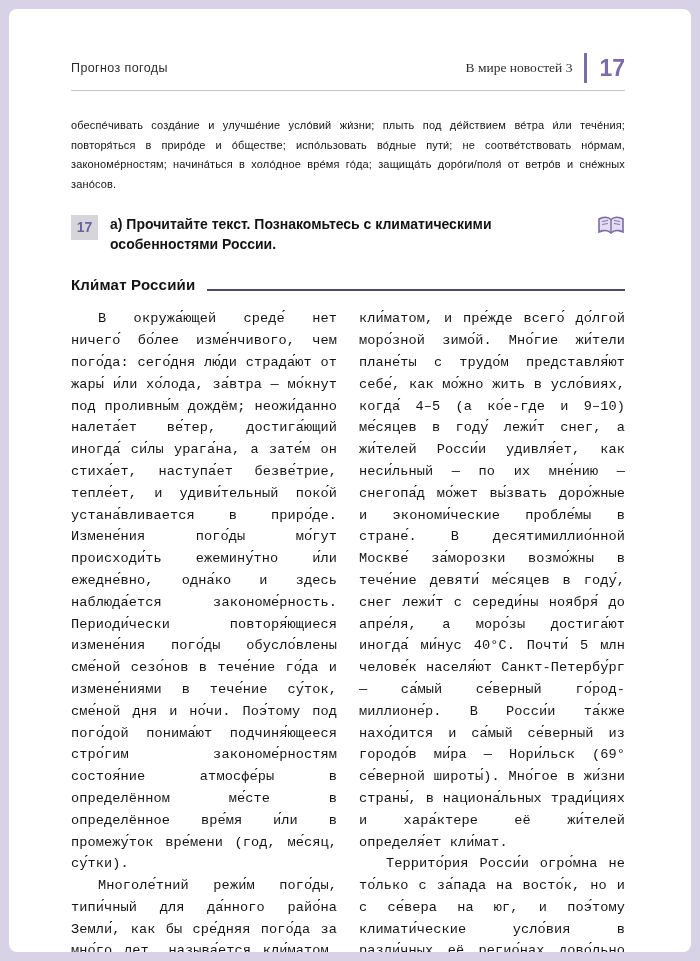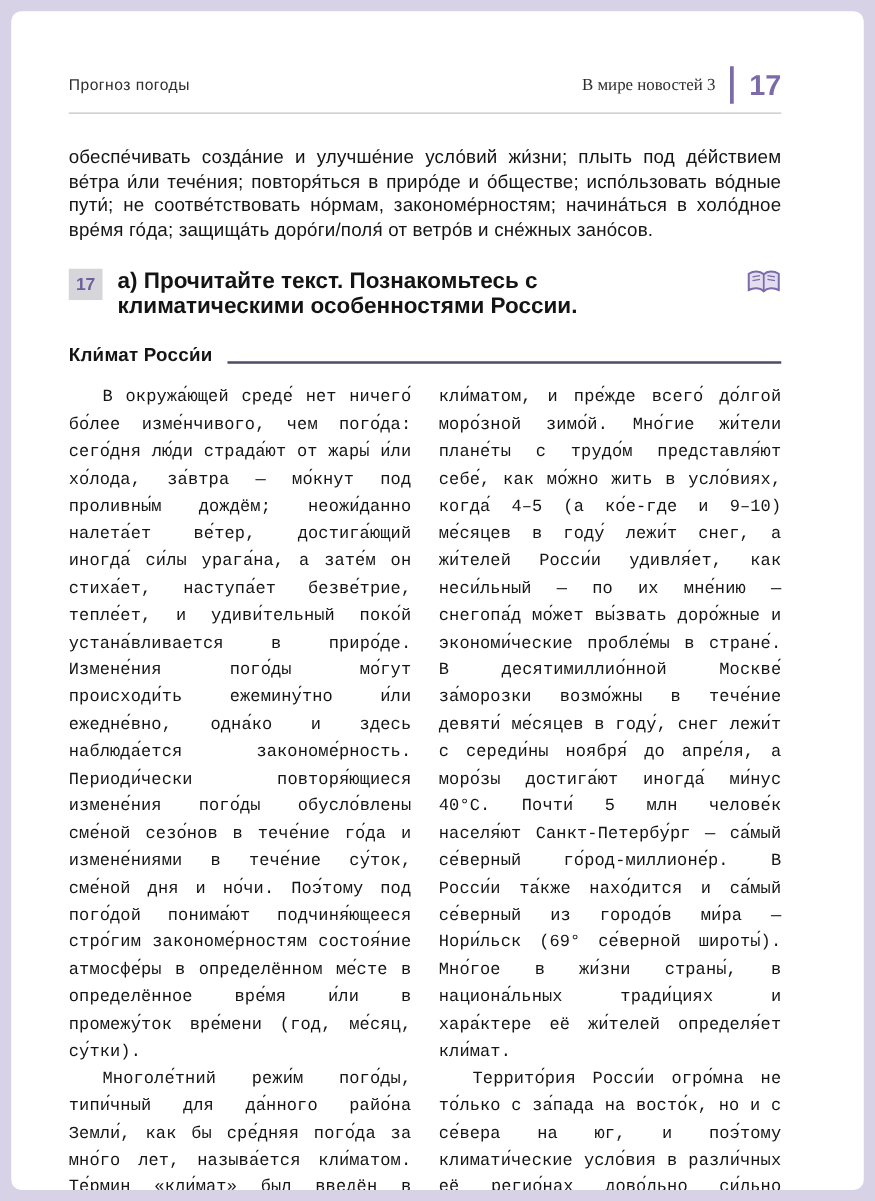--- a/index.html
+++ b/index.html
@@ -10,21 +10,21 @@
     color:#141414;
     position:relative;
     overflow:hidden;
   }
   .page{
     position:absolute;
     inset:9px;
     background:#ffffff;
     border-radius:8px;
     box-sizing:border-box;
-    padding:44px 66px 30px 46px;
+    padding:44px 66px 30px 62px;
     overflow:hidden;
   }
   
   .header{
     display:flex;
     justify-content:space-between;
     align-items:center;
   }
   .header-left{
     font-size:12.5px;
@@ -50,21 +50,21 @@
     font-weight:bold;
     color:#7b6ba8;
   }
   .header-rule{
     border-bottom:1px solid #c4c4c4;
     margin-top:7px;
   }
   
   .intro{
     margin-top:25px;
-    font-size:15px;
+    font-size:11px;
     line-height:19.6px;
     text-align:justify;
     letter-spacing:.15px;
   }
   
   .exercise{
     display:flex;
     align-items:flex-start;
     gap:12px;
     margin-top:21px;
@@ -75,21 +75,21 @@
     background:#d6d5d9;
     color:#6d5fa0;
     font-weight:bold;
     font-size:14px;
     text-align:center;
     line-height:25px;
   }
   .ex-text{
     flex:1;
     font-weight:bold;
-    font-size:18px;
+    font-size:14px;
     line-height:19.5px;
     padding-right:6px;
   }
   .ex-icon{
     flex:none;
     margin-top:1px;
   }
   
   .section-heading{
     display:flex;
@@ -150,21 +150,21 @@
         <line x1="14" y1="3.5" x2="14" y2="17" stroke="#7b6ba8" stroke-width="1.4"></line>
         <line x1="5" y1="5.5" x2="11" y2="4.5" stroke="#7b6ba8" stroke-width="0.9"></line>
         <line x1="5" y1="8.5" x2="11" y2="7.5" stroke="#7b6ba8" stroke-width="0.9"></line>
         <line x1="17" y1="4.5" x2="23" y2="5.5" stroke="#7b6ba8" stroke-width="0.9"></line>
         <line x1="17" y1="7.5" x2="23" y2="8.5" stroke="#7b6ba8" stroke-width="0.9"></line>
       </svg>
     </div>
   </div>
 
   <div class="section-heading">
-    <span class="sec-title">Кли́мат Росси́и</span>
+    <span class="sec-title">Кли́мат России́и</span>
     <span class="sec-rule"></span>
   </div>
 
   <div class="cols">
     <div class="col">
       <p class="indent">В окружа́ющей среде́ нет ничего́ бо́лее изме́нчивого, чем пого́да: сего́дня лю́ди страда́ют от жары́ и́ли хо́лода, за́втра — мо́кнут под проливны́м дождём; неожи́данно налета́ет ве́тер, достига́ющий иногда́ си́лы урага́на, а зате́м он стиха́ет, наступа́ет безве́трие, тепле́ет, и удиви́тельный поко́й устана́вливается в приро́де. Измене́ния пого́ды мо́гут происходи́ть ежемину́тно и́ли ежедне́вно, одна́ко и здесь наблюда́ется закономе́рность. Периоди́чески повторя́ющиеся измене́ния пого́ды обусло́влены сме́ной сезо́нов в тече́ние го́да и измене́ниями в тече́ние су́ток, сме́ной дня и но́чи. Поэ́тому под пого́дой понима́ют подчиня́ющееся стро́гим закономе́рностям состоя́ние атмосфе́ры в определённом ме́сте в определённое вре́мя и́ли в промежу́ток вре́мени (год, ме́сяц, су́тки).</p>
       <p class="indent">Многоле́тний режи́м пого́ды, типи́чный для да́нного райо́на Земли́, как бы сре́дняя пого́да за мно́го лет, называ́ется кли́матом. Те́рмин «кли́мат» был введён в нау́чный оборо́т 2200 лет наза́д древнегре́ческим астроно́мом Гиппа́рхом и означа́ет по-гре́чески «накло́н». Поздне́е кли́матом назва́ли сре́днее состоя́ние атмосфе́ры в определённом райо́не Земли́, кото́рое практи́чески не изменя́ется на протяже́нии одного́ поколе́ния, то есть поря́дка 30–40 лет.</p>
 
     </div>
     <div class="col">

